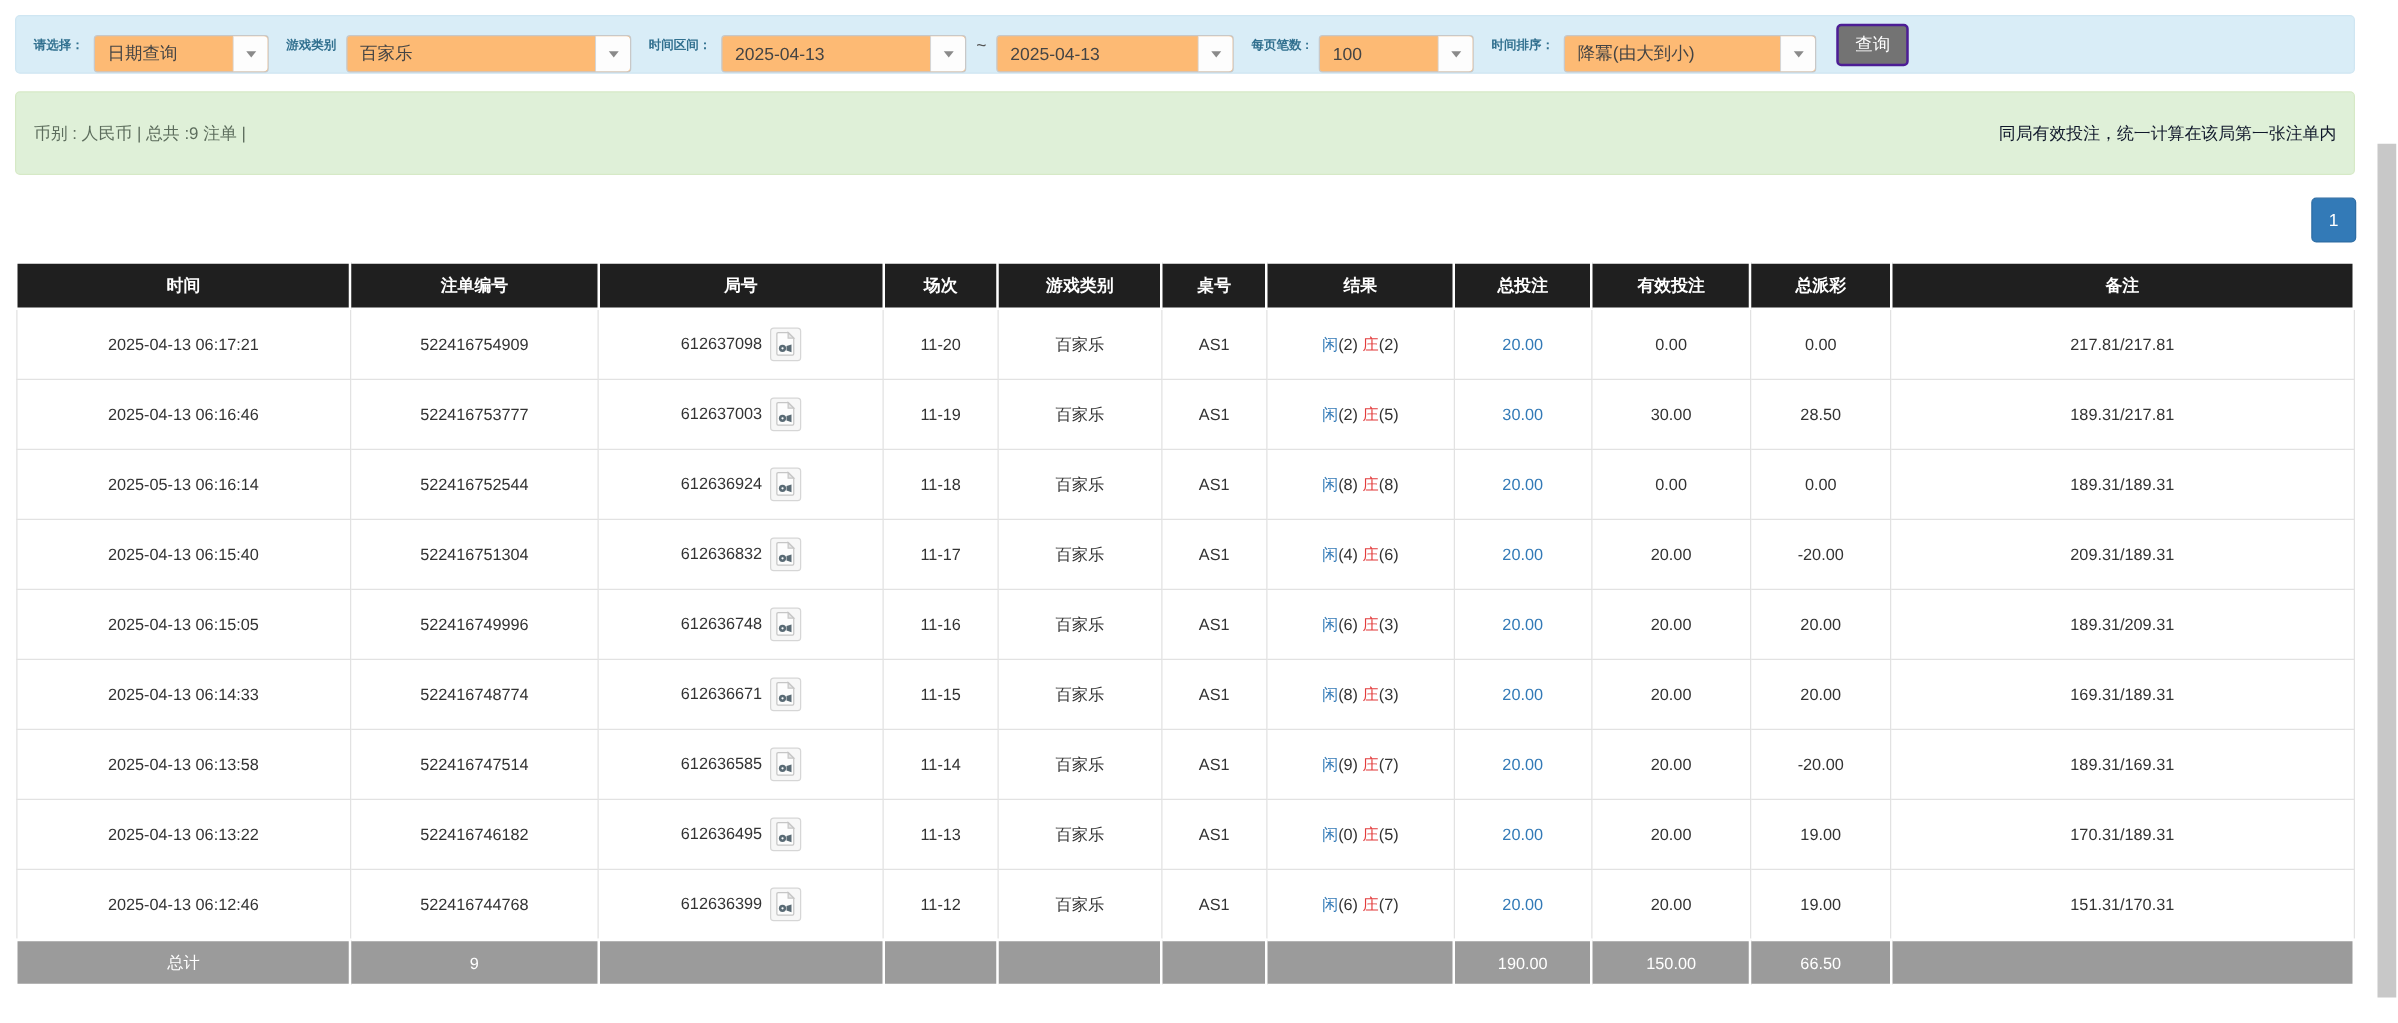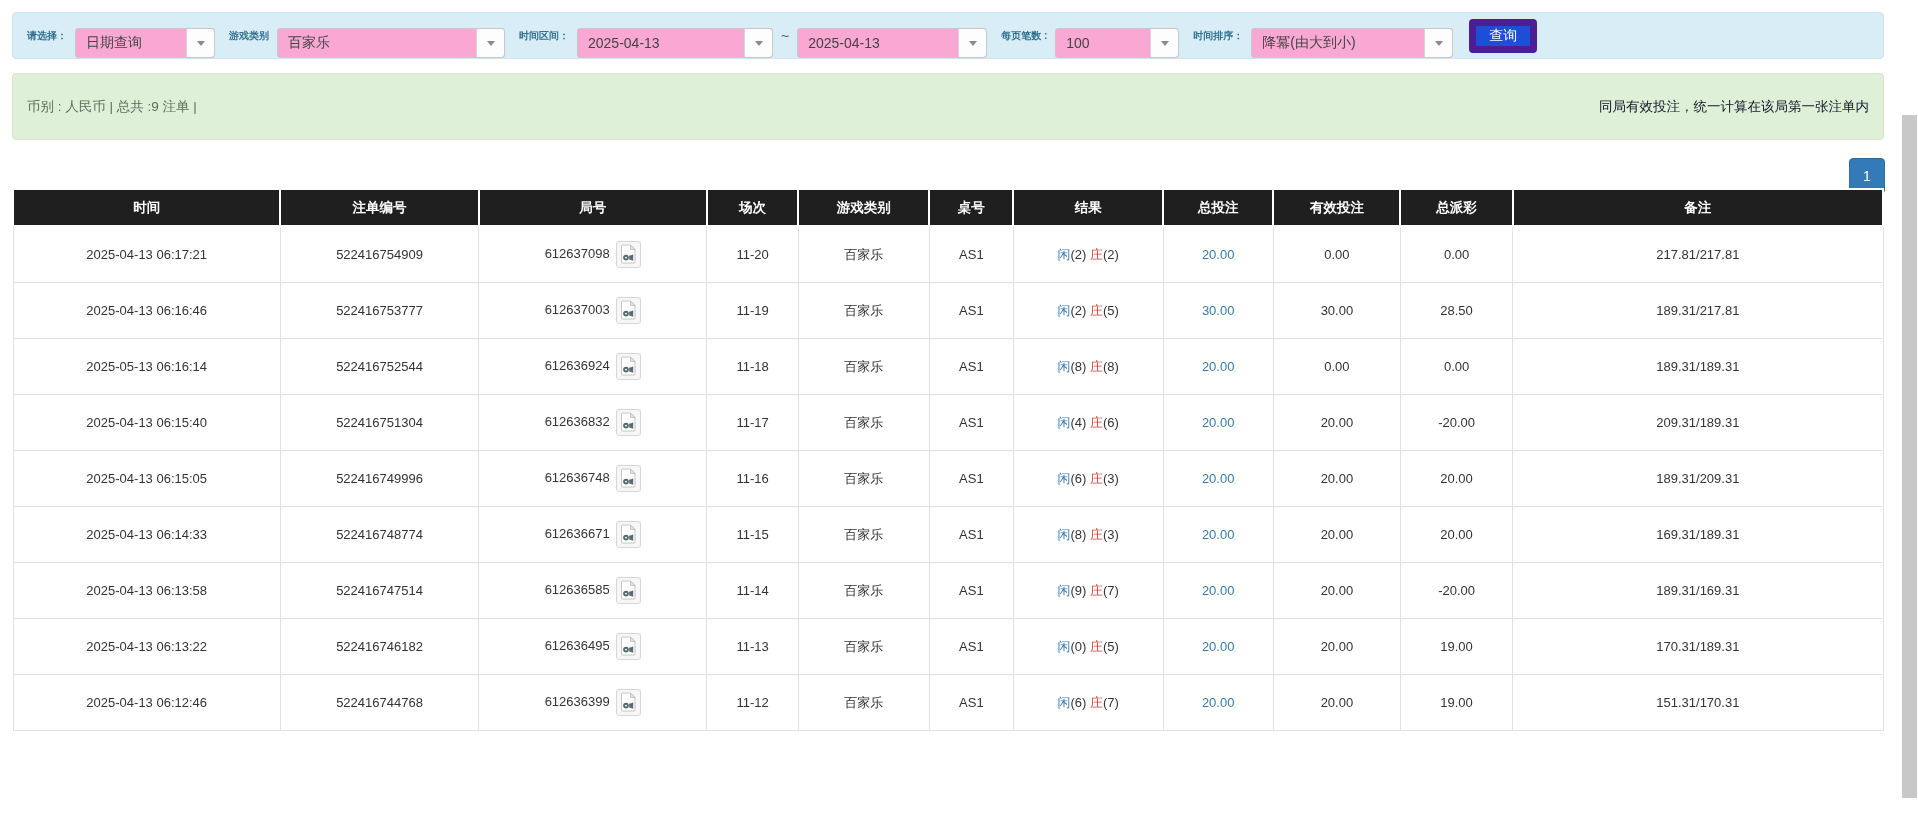--- a/index.html
+++ b/index.html
@@ -10,53 +10,53 @@
   }
   
   .filter-bar{
     position:absolute;left:12px;top:12px;width:1872px;height:47px;
     background:#d9edf7;border:1px solid #cfe6f2;border-radius:4px;
     display:flex;align-items:center;padding:0 14px;box-sizing:border-box;gap:8px;
   }
   .flabel{font-weight:bold;color:#31708f;font-size:10px;white-space:nowrap;margin-left:6px;}
   .flabel:first-child{margin-left:0;}
   .sel{
-    background:#f9a8d4;border:1px solid #c8c8c8;border-radius:3px;height:30px;
+    background:#fdba74;border:1px solid #c8c8c8;border-radius:3px;height:30px;
     display:flex;align-items:center;box-sizing:border-box;cursor:pointer;flex:0 0 auto;margin-top:15px;
   }
   .sel-txt{padding:0 10px;flex:1;font-size:14px;color:#444;white-space:nowrap;overflow:hidden;}
   .sel-caret{
     width:27px;align-self:stretch;border-left:1px solid #d5d5d5;
     display:flex;align-items:center;justify-content:center;background:#fdfdfd;border-radius:0 3px 3px 0;
   }
   .caret-shape{width:0;height:0;border-left:4px solid transparent;border-right:4px solid transparent;border-top:5px solid #8a8a8a;}
   .w-qtype{width:140px}.w-game{width:228px}.w-date{width:196px}.w-date2{width:190px}.w-size{width:124px}.w-sort{width:202px}
   .tilde{color:#555;font-size:14px;}
   .query-btn{
-    margin-left:8px;background:#1d4ed8;border:7px solid #4c1d95;color:#fff;
+    margin-left:8px;background:#737373;border:2px solid #4c1d95;color:#fff;
     height:34px;padding:0 13px;border-radius:4px;font-size:14px;cursor:pointer;
     font-family:inherit;
   }
   
   .summary-bar{
     position:absolute;left:12px;top:73px;width:1872px;height:67px;
     background:#dff0d8;border:1px solid #d6e9c6;border-radius:4px;box-sizing:border-box;
     display:flex;align-items:center;justify-content:space-between;padding:0 14px;
   }
   .summary-left{color:#5d6d5d;font-size:13.5px;}
   .summary-right{color:#0f172a;font-size:13.5px;}
   
   .pagination{position:absolute;top:158px;left:1849px;}
   .page-btn{
     width:34px;height:34px;background:#337ab7;border:1px solid #2e6da4;border-radius:4px;
     color:#fff;font-size:14px;display:flex;align-items:center;justify-content:center;cursor:pointer;
   }
   
   table.grid{
-    position:absolute;left:12px;top:188px;width:1872px;
+    position:absolute;left:12px;top:209px;width:1872px;
     border-collapse:collapse;table-layout:fixed;font-size:13px;
   }
   table.grid th{
     background:#1f1f1f;color:#fff;font-weight:bold;height:33px;
     border:2px solid #fff;text-align:center;font-size:13.5px;
   }
   table.grid tbody td{
     background:#fff;height:53px;border:1px solid #e2e2e2;text-align:center;color:#333;
   }
   table.grid .sum-row td{
@@ -333,18 +333,31 @@
         <td>百家乐</td>
         <td>AS1</td>
         <td><span class="res-player">闲</span>(6) <span class="res-banker">庄</span>(7)</td>
         <td><a class="bet-link">20.00</a></td>
         <td>20.00</td>
         <td>19.00</td>
         <td>151.31/170.31</td>
       </tr>
     </tbody>
   <tfoot>
+    <tr class="sum-row">
+      <td>总计</td>
+      <td>9</td>
+      <td></td>
+      <td></td>
+      <td></td>
+      <td></td>
+      <td></td>
+      <td>190.00</td>
+      <td>150.00</td>
+      <td>66.50</td>
+      <td></td>
+    </tr>
   </tfoot>
 </table>
 
 <div class="scroll-track">
   <div class="scroll-thumb"></div>
 </div>
 
 </body></html>

